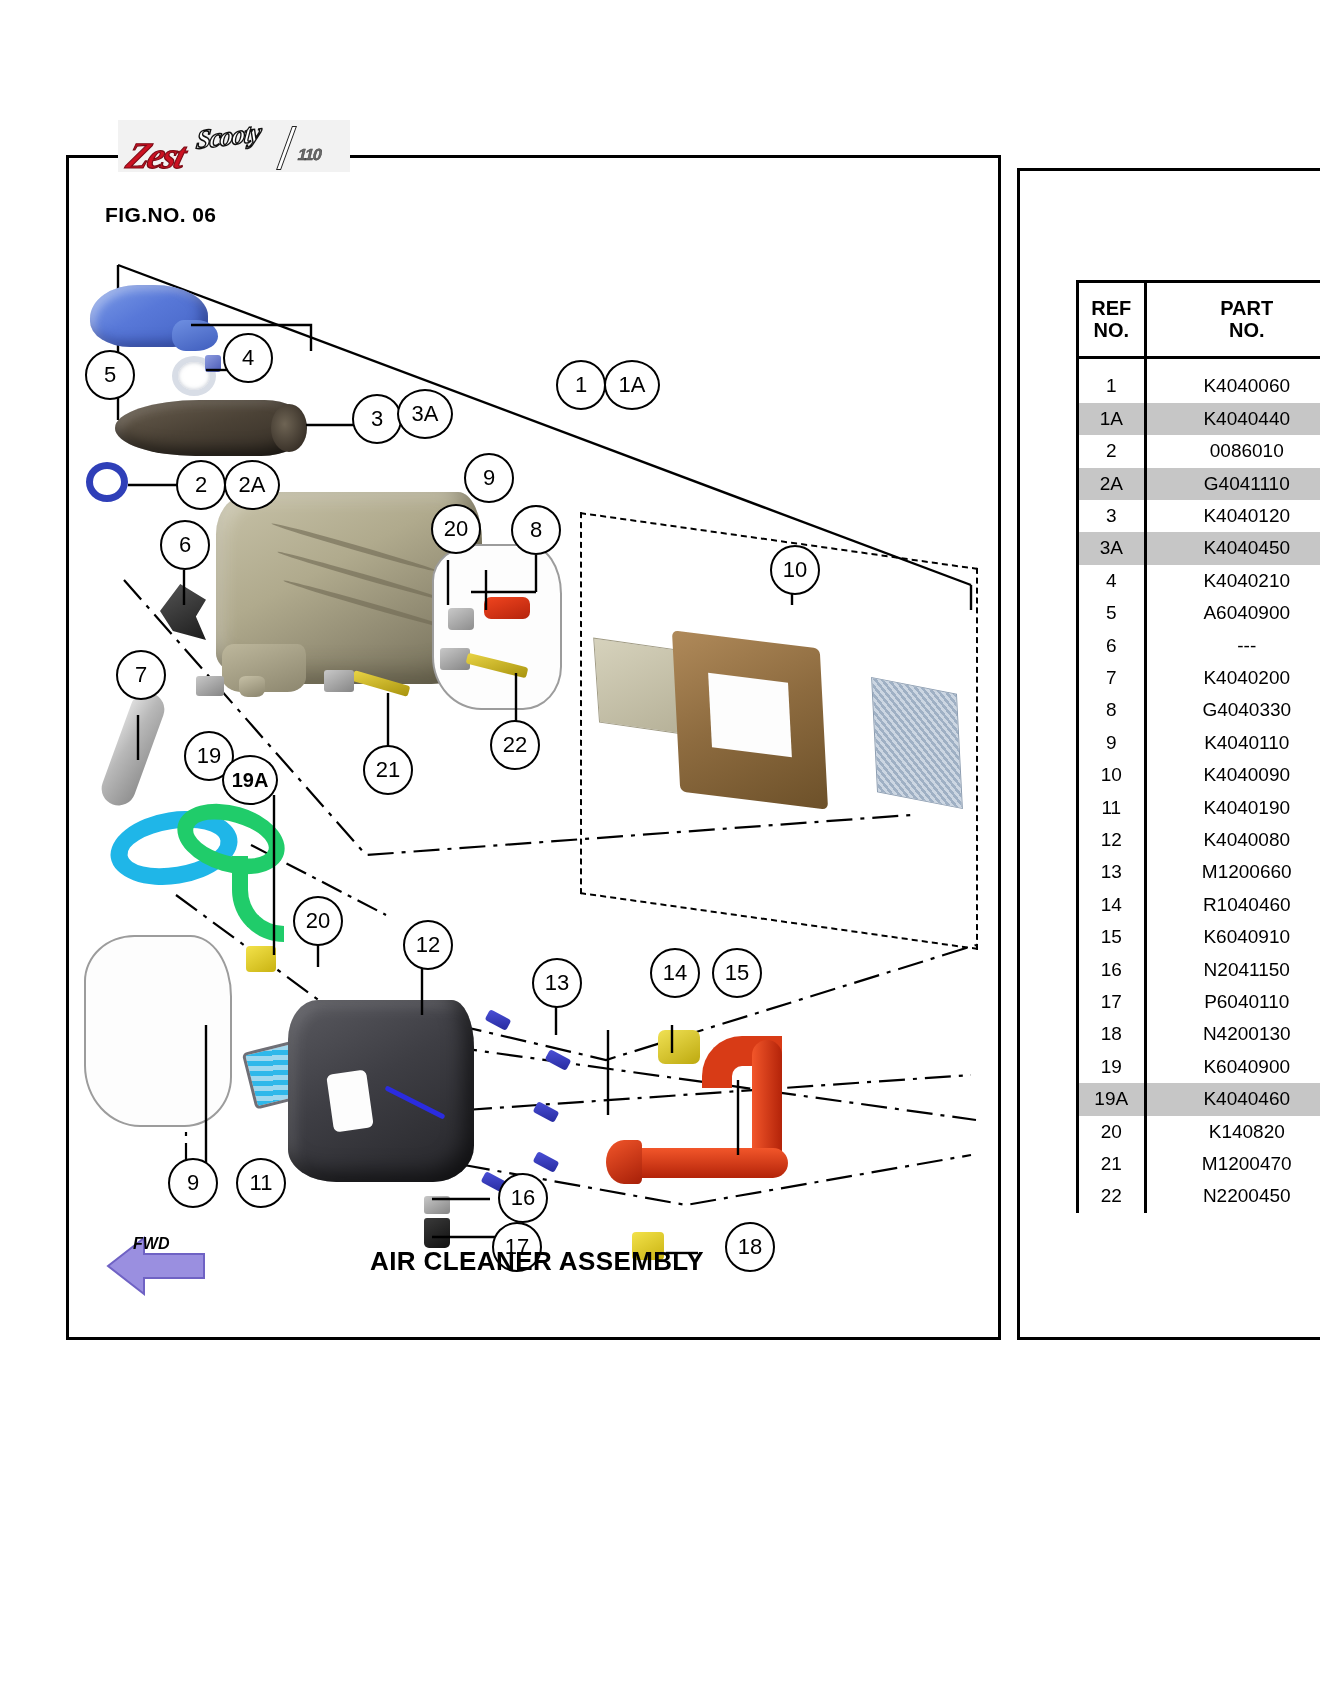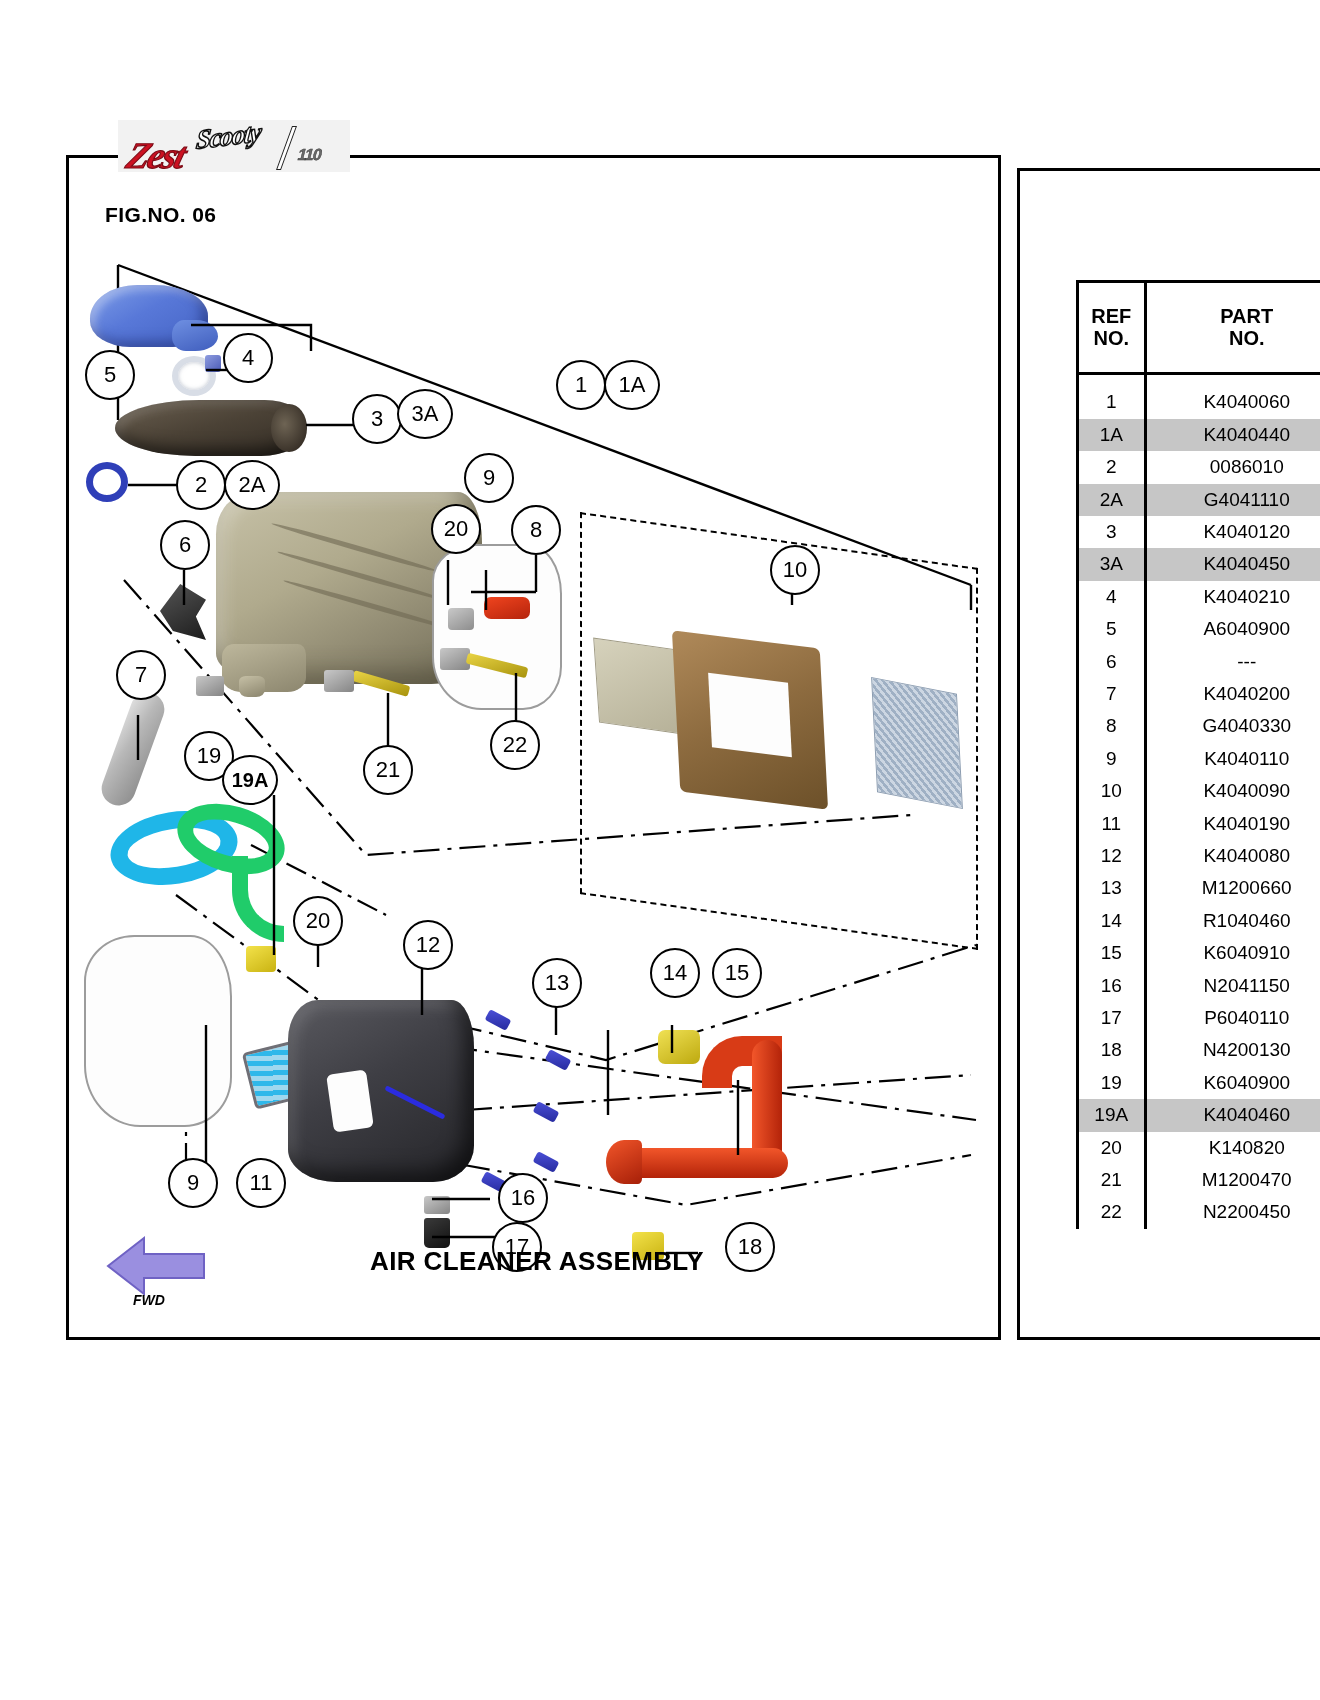--- a/index.html
+++ b/index.html
@@ -71,22 +71,22 @@
     font-size: 26px; font-weight: bold; color: #000;
     letter-spacing: 0.4px; z-index: 5;
   }
 
   
   .fwd-arrow {
     position: absolute; left: 100px; top: 1232px;
     width: 110px; height: 68px; z-index: 5;
   }
   .fwd-label {
-    position: absolute; left: 133px; top: 1292px;
-    font-size: 14px; font-weight: bold; color: #000;
+    position: absolute; left: 133px; top: 1235px;
+    font-size: 16px; font-weight: bold; color: #000;
     font-style: italic; z-index: 6; text-align: center;
   }
 
   
   .callout {
     position: absolute;
     width: 50px; height: 50px;
     border: 2.6px solid #000; border-radius: 50%;
     background: #fff;
     display: flex; align-items: center; justify-content: center;
@@ -332,21 +332,21 @@
     border-left: 3px solid #000;
     background: #fff;
   }
   table.parts {
     border-collapse: collapse;
     width: 271px;
     font-size: 19px; color: #000;
   }
   table.parts th {
     font-size: 20px; font-weight: bold;
-    padding: 22px 2px;
+    padding: 14px 2px;
     border-right: 3px solid #000;
     border-bottom: 3px solid #000;
     text-align: center;
     line-height: 1.12;
   }
   table.parts th.ref { width: 66px; }
   table.parts td {
     padding: 5px 2px;
     text-align: center;
     border-right: 3px solid #000;

